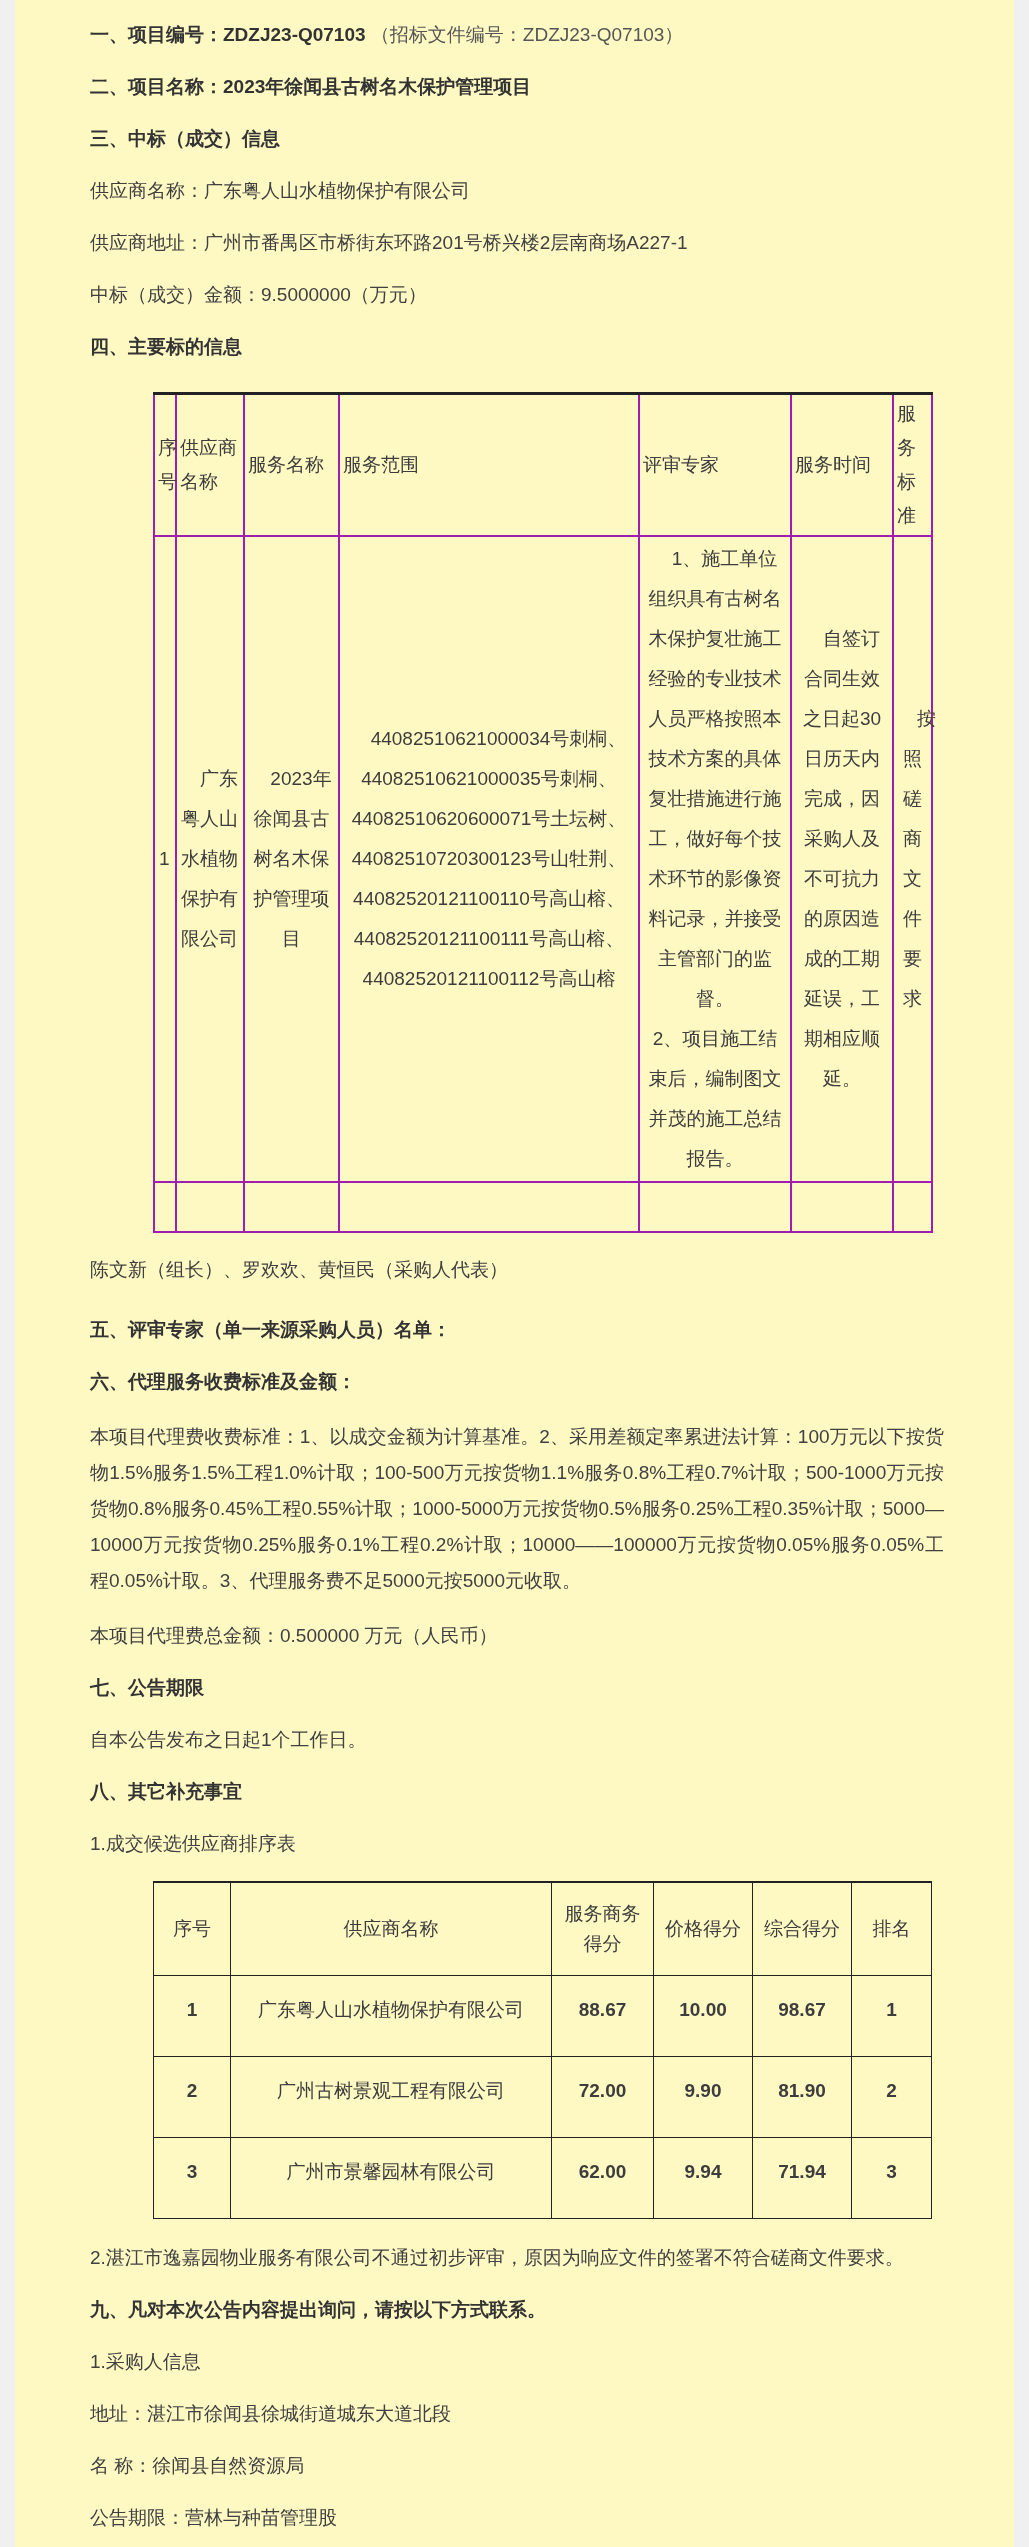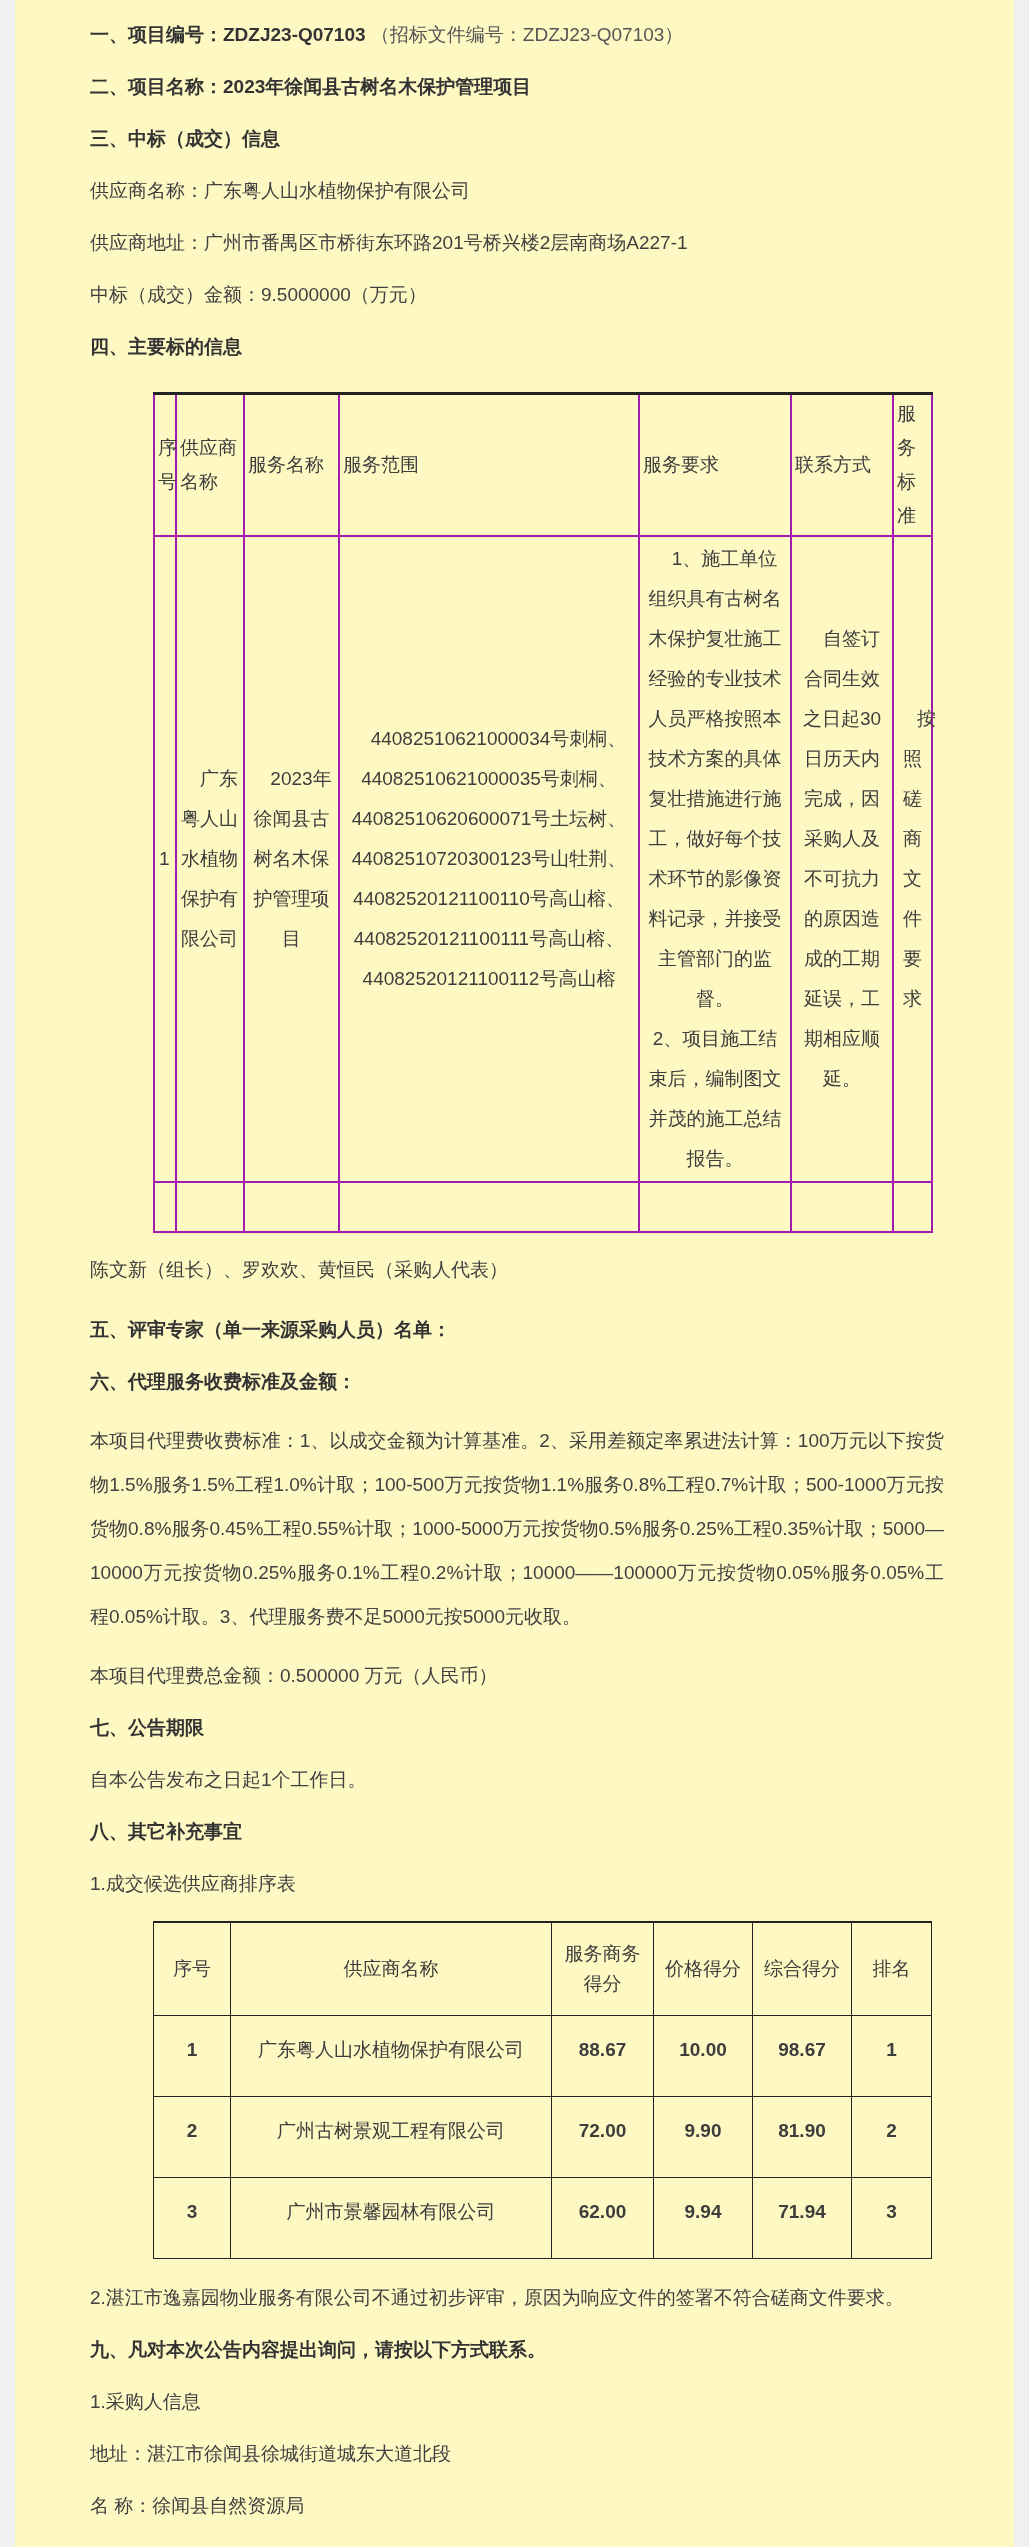--- a/index.html
+++ b/index.html
@@ -8,21 +8,21 @@
     box-sizing:border-box;
     width:999px; height:2547px;
     margin:0 15px; padding:20px 70px 8px 75px;
     background:#fef9c3; overflow:hidden;
     color:#404040;
   }
   .line { font-size:19px; line-height:30px; margin:22px 0; white-space:pre-wrap; }
   .line.first { margin-top:0; }
   .hd { font-weight:bold; color:#333333; }
   .hd .paren { font-weight:normal; color:#555555; }
-  .fee { line-height:44px; text-align:justify; }
+  .fee { line-height:36px; text-align:justify; }
 
   table { border-collapse:collapse; table-layout:fixed; margin-left:63px; width:778px; color:#3d3d3d; }
   td { font-size:19px; font-weight:normal; padding:2px 4px; vertical-align:middle; word-break:break-all; }
 
   
   .mtable { border:2px solid #222222; border-top:3px solid #222222; margin-top:30px; }
   .mtable td { border:2px solid #a21caf; line-height:40px; }
   .mtable tr.mhead td { height:92px; text-align:left; line-height:34px; padding:2px 3px; }
   .mtable tr.mbody td { height:400px; }
   .mtable tr.mempty td { height:44px; }
@@ -61,22 +61,22 @@
         <col style="width:152px">
         <col style="width:102px">
         <col style="width:39px">
     </colgroup>
     <tbody>
         <tr class="mhead">
       <td>序号</td>
       <td>供应商名称</td>
       <td>服务名称</td>
       <td>服务范围</td>
-      <td>服务要求</td>
-      <td>联系方式</td>
+      <td>评审专家</td>
+      <td>服务时间</td>
       <td>服务标准</td>
     </tr>
     <tr class="mbody">
       <td>1</td>
       <td class="c-supplier">广东粤人山水植物保护有限公司</td>
       <td class="cell-indent">2023年徐闻县古树名木保护管理项目</td>
       <td class="cell-indent">44082510621000034号刺桐、
 44082510621000035号刺桐、
 44082510620600071号土坛树、
 44082510720300123号山牡荆、

